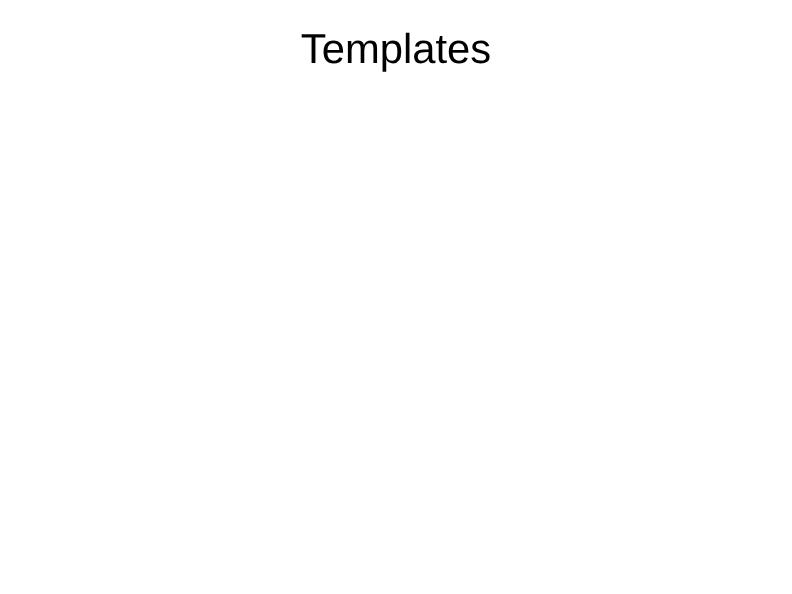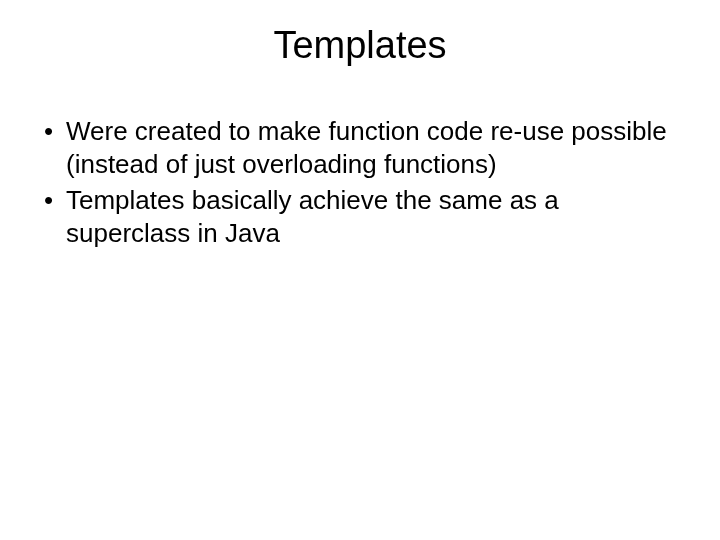--- a/index.html
+++ b/index.html
@@ -9,19 +9,13 @@
     .content { padding: 48px 40px 0 40px; }
     .bullets { list-style: none; }
     .bullets > li { position: relative; padding-left: 26px; font-size: 26px; line-height: 1.25; margin-bottom: 4px; }
     .bullets > li::before { content: "•"; position: absolute; left: 4px; top: 0; font-size: 26px; }
   </style>
 </head>
 <body>
 
 <div class="slide">
   <h1 class="title">Templates</h1>
-  <div class="content">
-    <ul class="bullets">
-      <li>Were created to make function code re-use possible (instead of just overloading functions)</li>
-      <li>Templates basically achieve the same as a superclass in Java</li>
-    </ul>
-  </div>
 </div>
 
 </body></html>

